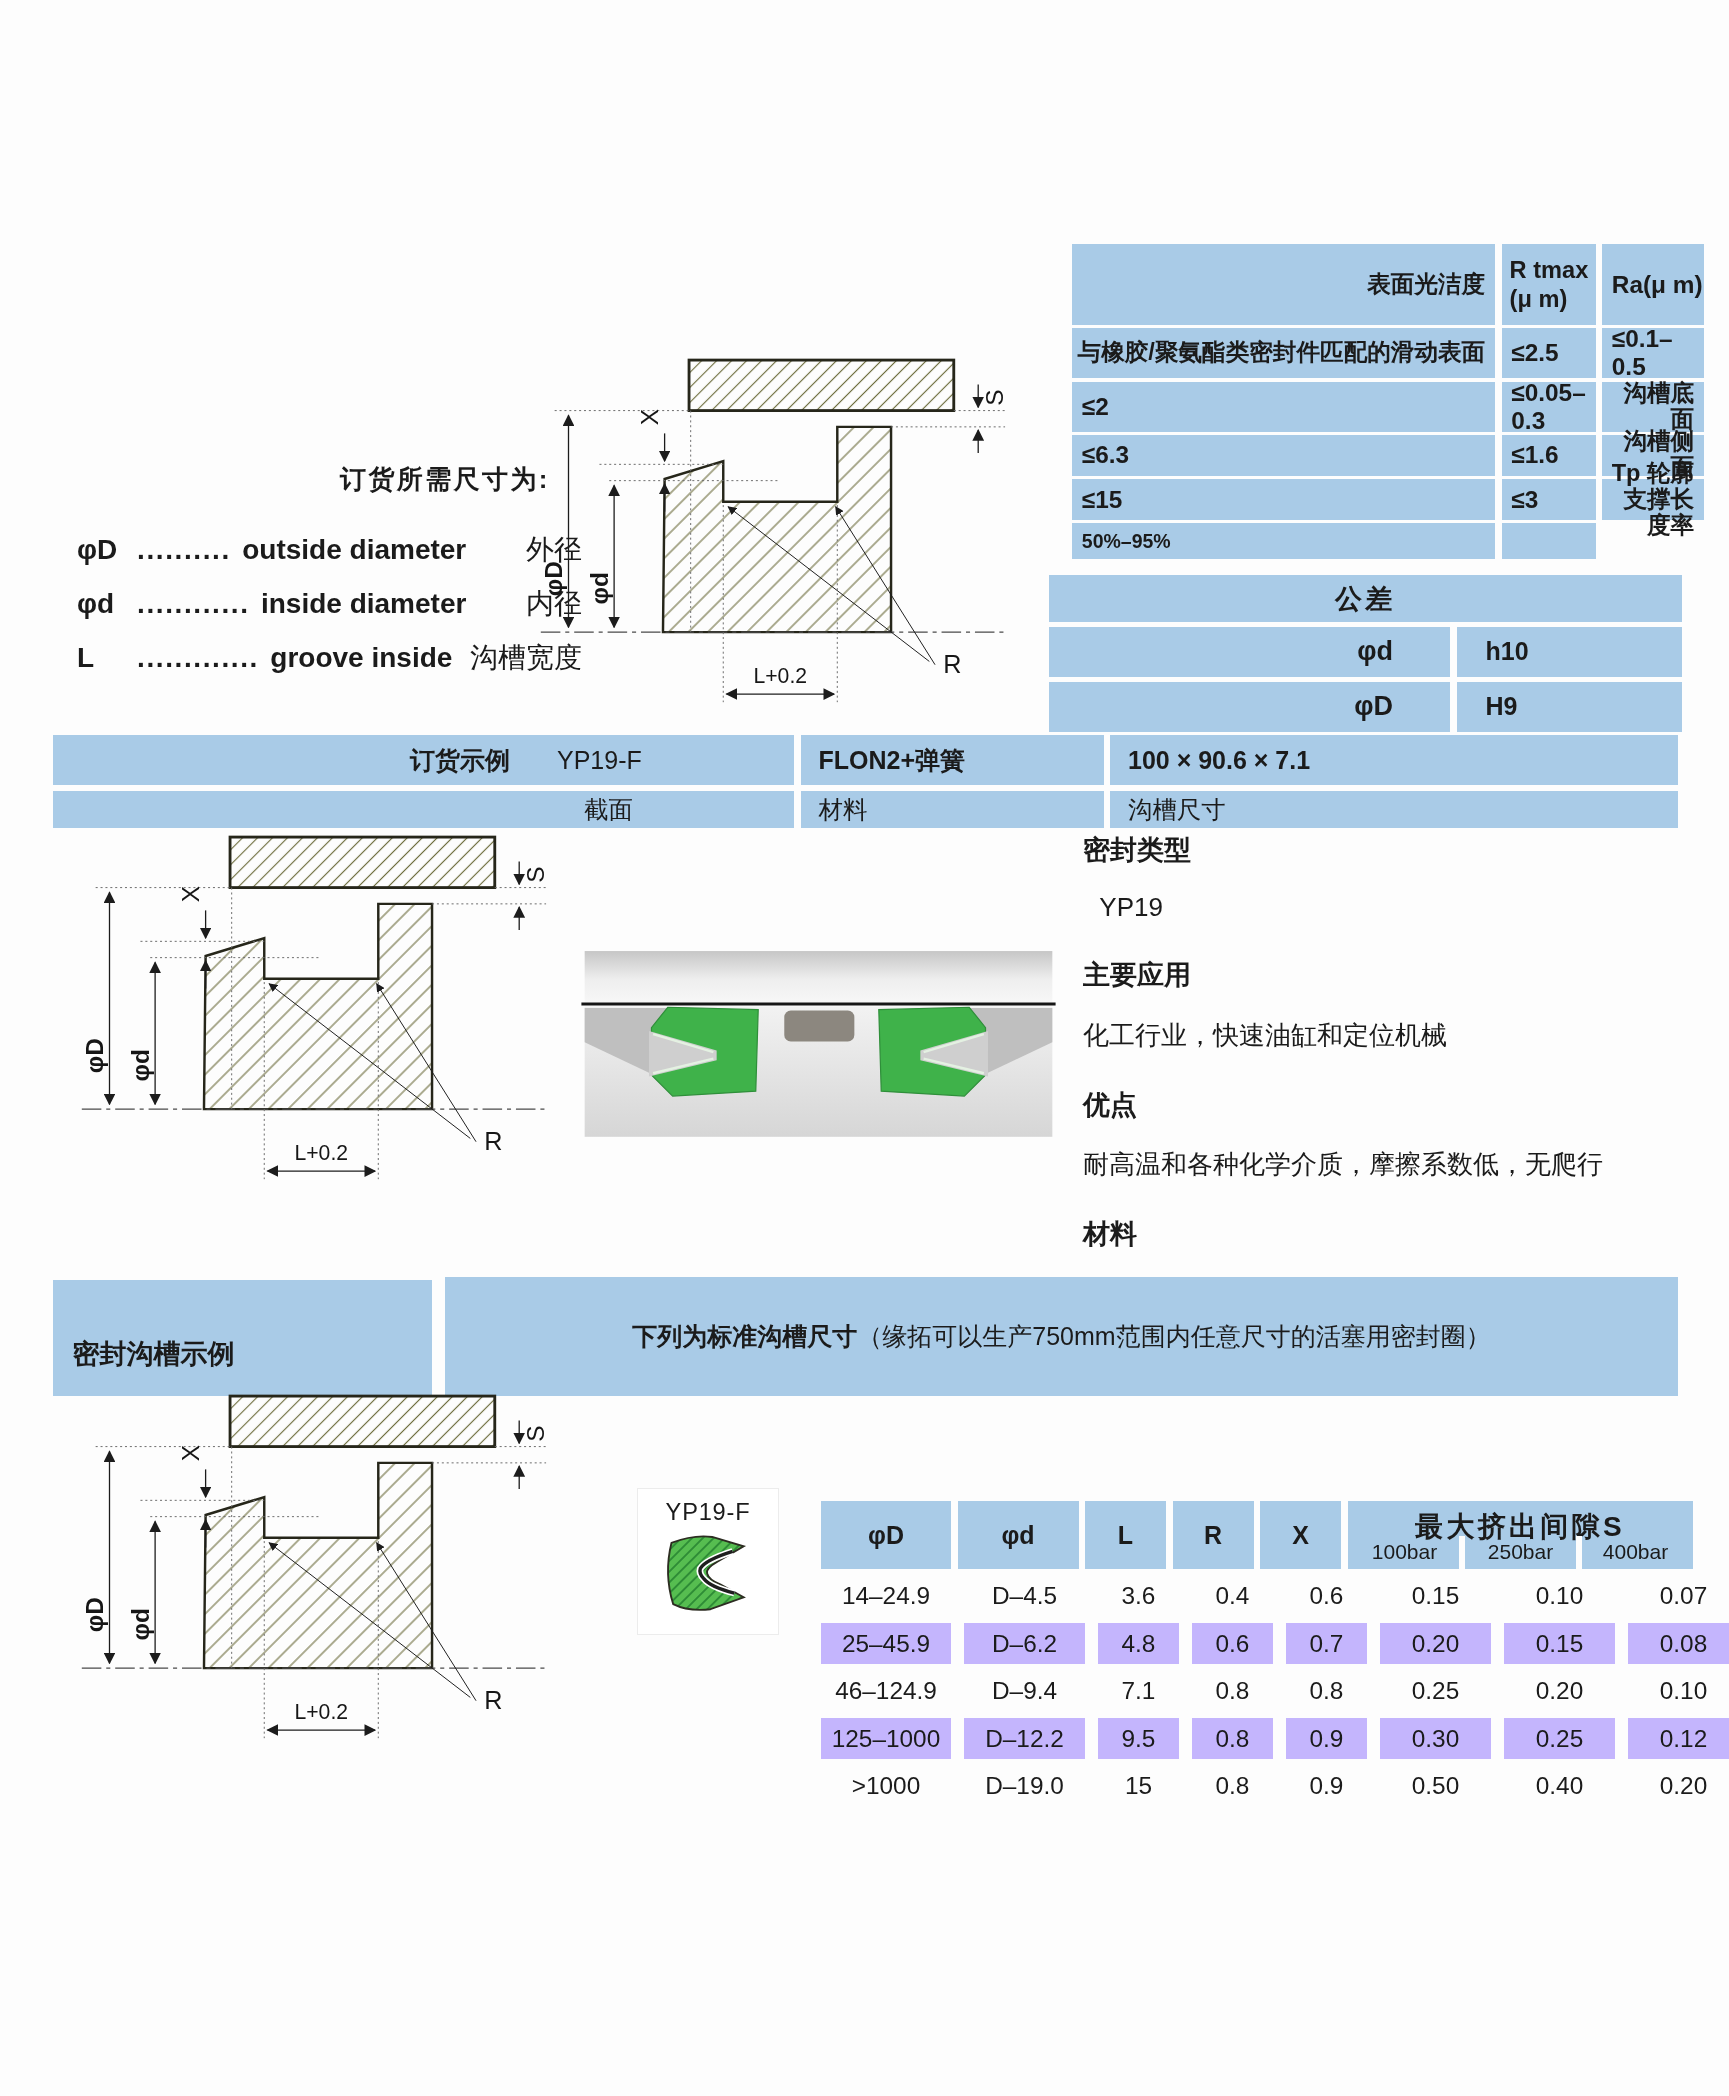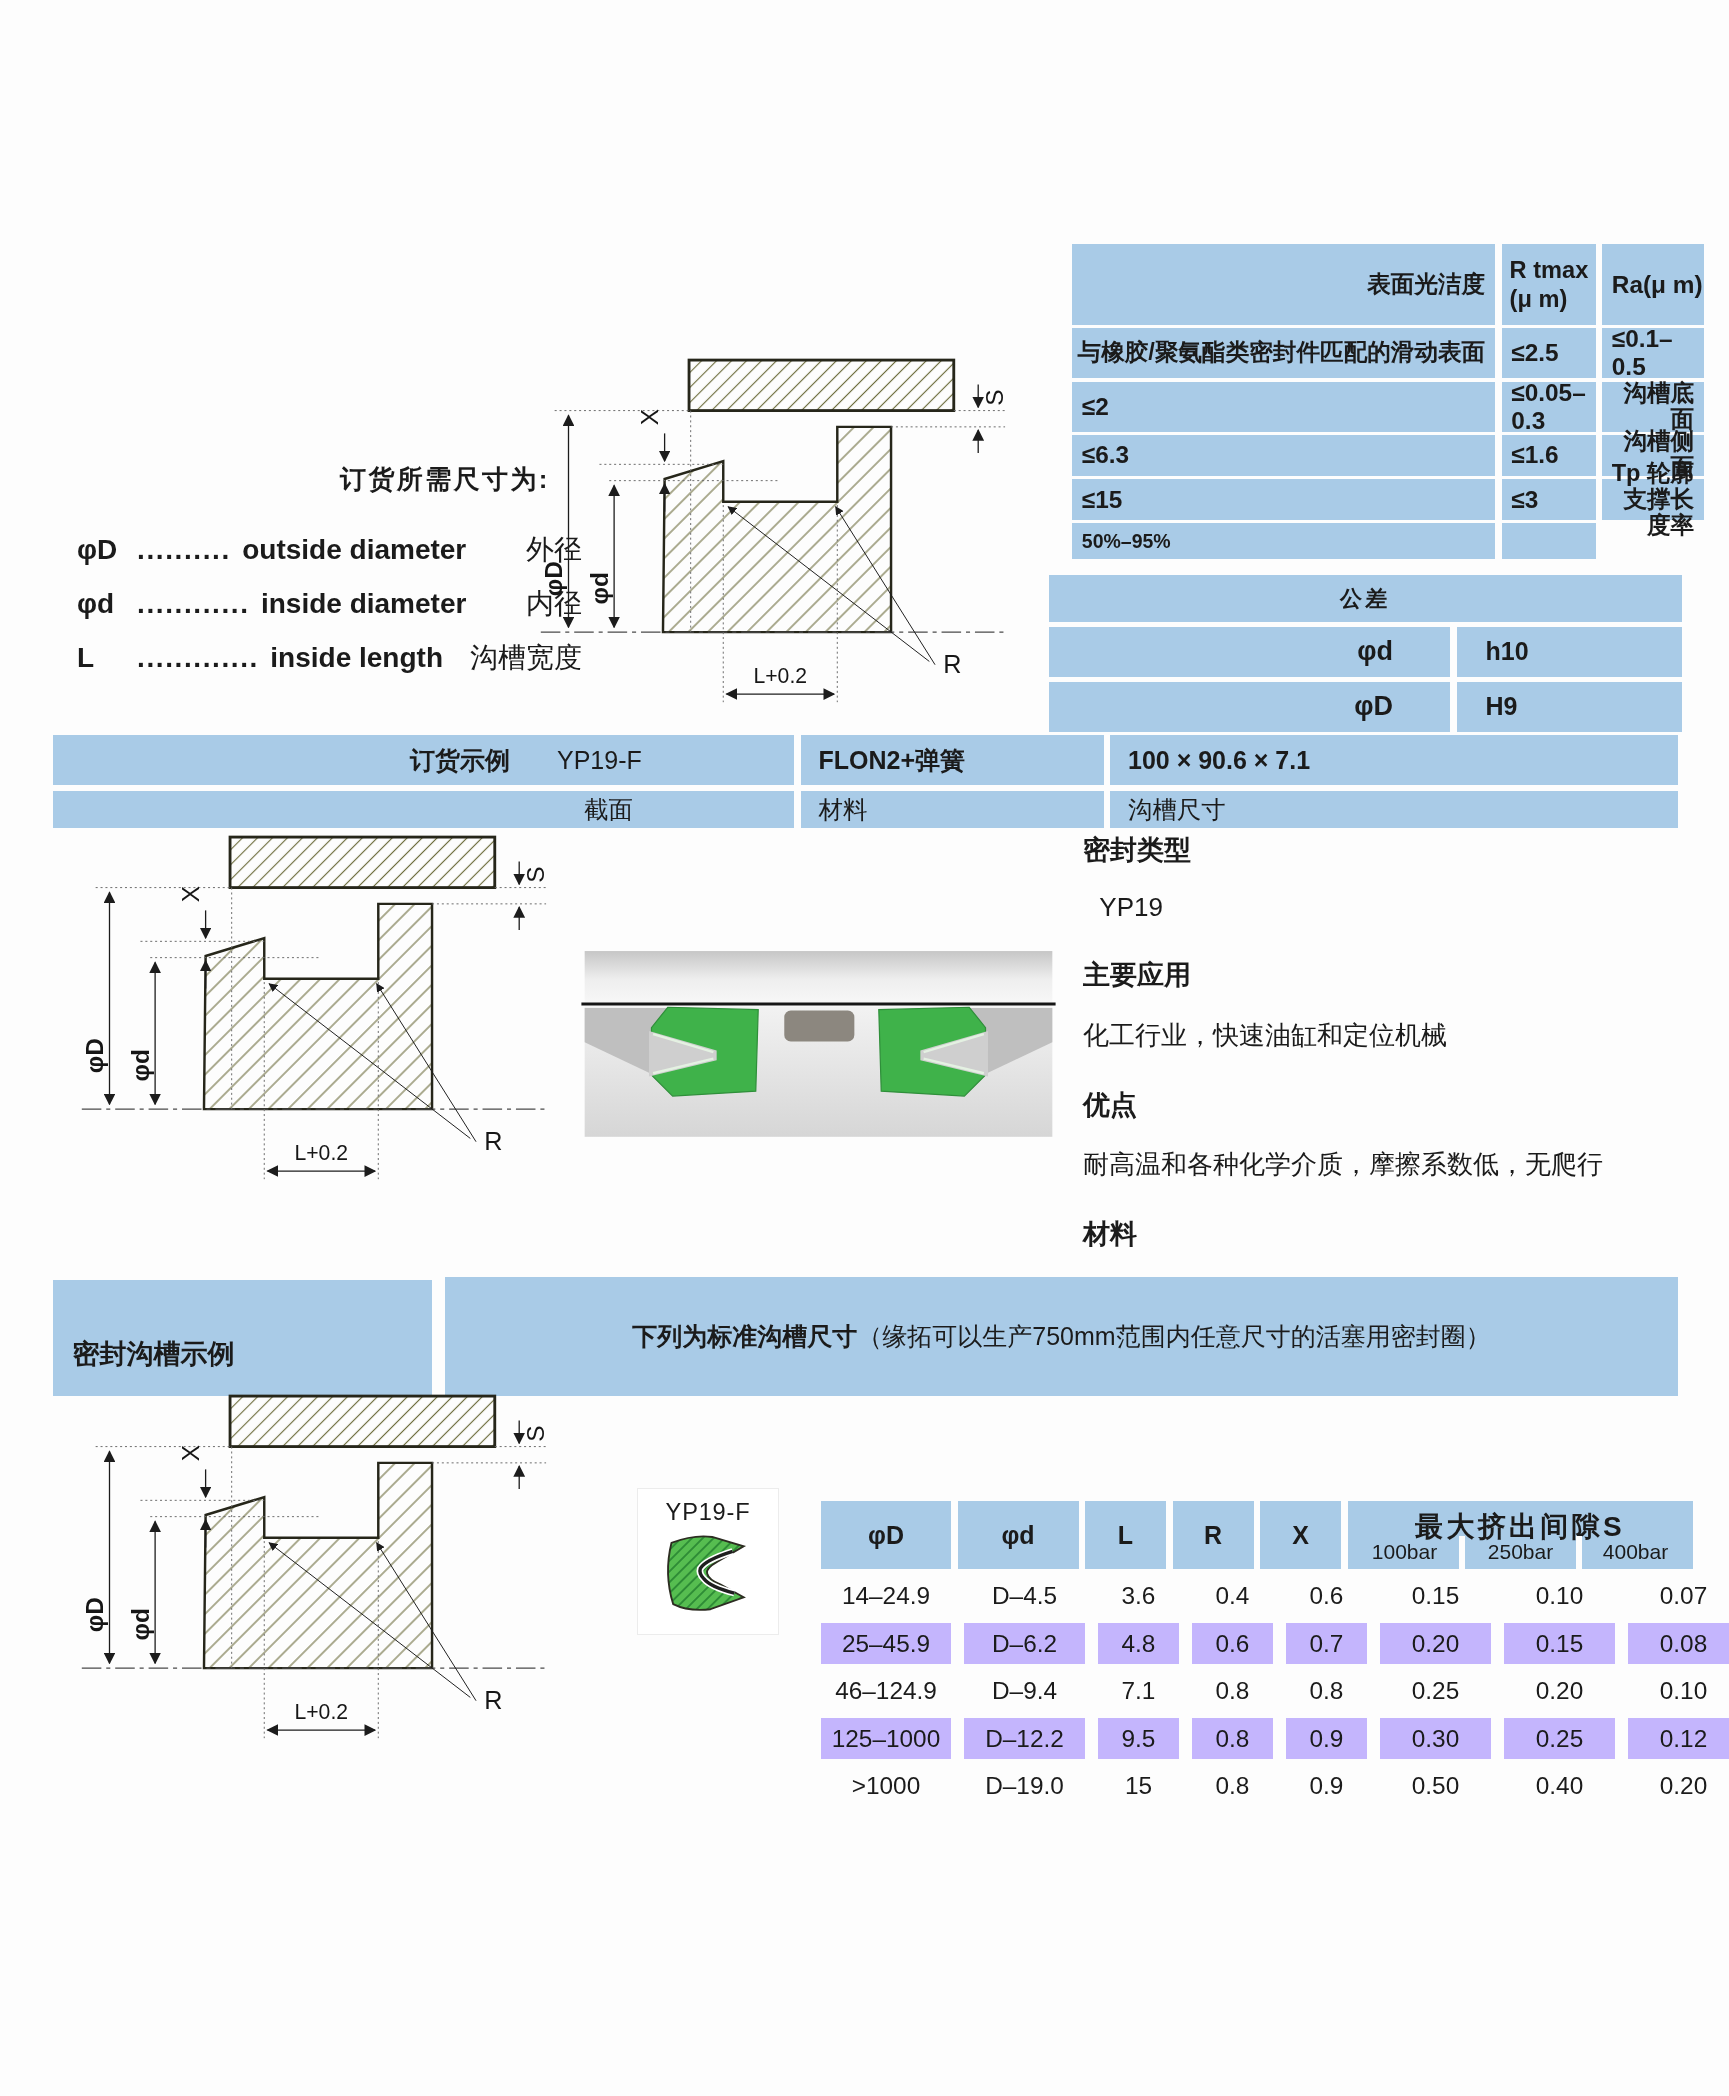--- a/index.html
+++ b/index.html
@@ -23,21 +23,21 @@
   .surface .cell{display:flex;align-items:center;font-size:23.6px}
   .surface .lab{justify-content:flex-end;text-align:right;font-weight:bold;padding-right:9.8px;line-height:1.1}
   .surface .val{padding-left:9.8px;font-weight:bold;font-size:24.4px}
   .surface .hdr2{flex-direction:column;align-items:flex-start;justify-content:center;padding-left:8.1px;font-weight:bold;line-height:1.2}
   .surface .small{font-size:19.5px}
   
   .tol{left:1049px;top:575px;width:632px;display:grid;
        grid-template-columns:401px 225px;grid-template-rows:47px 50px 50px;
        column-gap:6.5px;row-gap:4.9px}
   .tol .title{grid-column:1/3;display:flex;align-items:center;justify-content:center;
-              font-weight:bold;font-size:22px;letter-spacing:3.3px}
+              font-weight:bold;font-size:27px;letter-spacing:3.3px}
   .tol .sym{display:flex;align-items:center;justify-content:flex-end;padding-right:57px;font-size:27px;font-weight:bold}
   .tol .val{display:flex;align-items:center;padding-left:29px;font-size:25px;font-weight:bold}
   
   .ord1{left:53px;top:735px;width:1624px;height:50px;display:grid;
         grid-template-columns:741px 303px 568px;column-gap:6.5px}
   .ord2{left:53px;top:791px;width:1624px;height:37px;display:grid;
         grid-template-columns:741px 303px 568px;column-gap:6.5px}
   .ord-cell{display:flex;align-items:center;font-size:25px}
   .ord-ex{padding-left:357px;gap:47px}
   .ord-b{font-weight:bold}
@@ -96,21 +96,21 @@
   </div>
   <div class="legend-row">
     <span class="legend-sym">φd</span>
     <span class="legend-dots">............</span>
     <span class="legend-en">inside diameter</span>
     <span class="legend-cn">内径</span>
   </div>
   <div class="legend-row">
     <span class="legend-sym">L</span>
     <span class="legend-dots">.............</span>
-    <span class="legend-en">inside length</span>
+    <span class="legend-en">groove inside</span>
     <span class="legend-cn">沟槽宽度</span>
   </div>
 </div>
 
 <div class="abs draw-top">
   <svg viewBox="0 0 620 460" width="505" height="375">
     <defs>
       <pattern id="hatchA" width="13" height="13" patternUnits="userSpaceOnUse" patternTransform="rotate(-45)">
         <line x1="0" y1="6.5" x2="13" y2="6.5" stroke="#6e6e3e" stroke-width="1.4"></line>
       </pattern>

